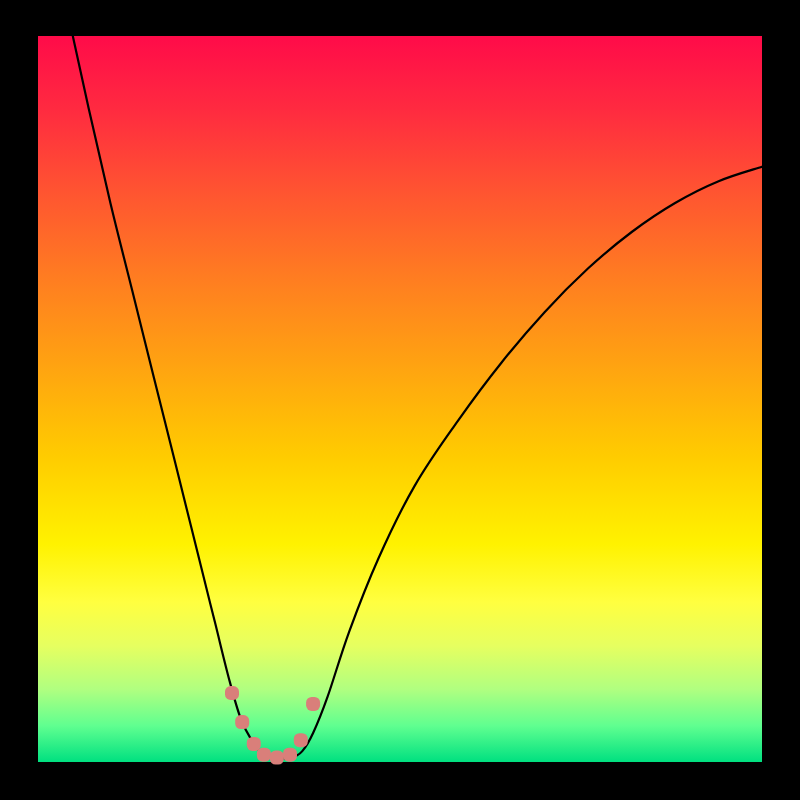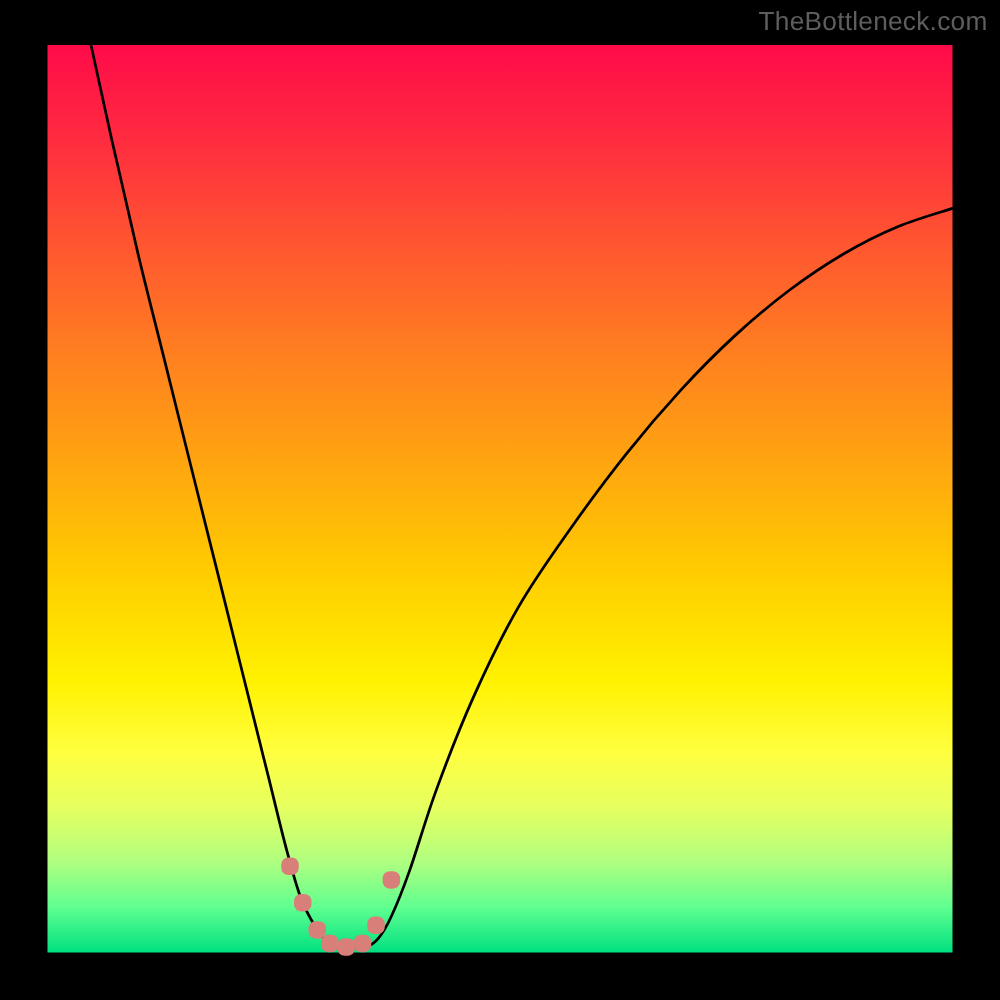--- a/index.html
+++ b/index.html
@@ -90,14 +90,13 @@
           <rect x="197.2" y="679.1" width="14" height="14" rx="5.6000000000000005" class="marker"></rect>
           <rect x="208.8" y="700.9" width="14" height="14" rx="5.6000000000000005" class="marker"></rect>
           <rect x="218.9" y="711.7" width="14" height="14" rx="5.6000000000000005" class="marker"></rect>
           <rect x="231.9" y="714.6" width="14" height="14" rx="5.6000000000000005" class="marker"></rect>
           <rect x="245.0" y="711.7" width="14" height="14" rx="5.6000000000000005" class="marker"></rect>
           <rect x="255.8" y="697.2" width="14" height="14" rx="5.6000000000000005" class="marker"></rect>
           <rect x="268.1" y="660.9" width="14" height="14" rx="5.6000000000000005" class="marker"></rect>
         </g>
     </svg>
   </div>
-  <div class="watermark">TheBottleneck.com</div>
 </div>
 
 </body></html>

